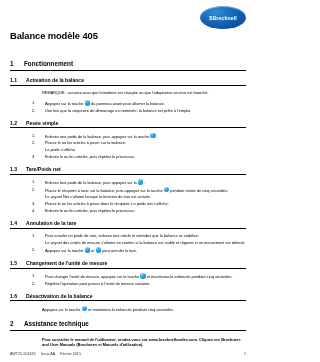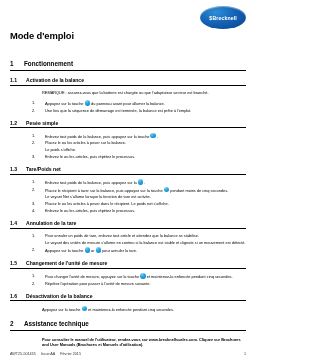--- a/index.html
+++ b/index.html
@@ -147,21 +147,21 @@
 <div class="page">
 
   <div class="logo-wrap">
     <div class="logo-ellipse">
       <span class="logo-mark">$</span>
         <span class="logo-text">Brecknell</span>
     </div>
   </div>
 
   <div class="doc-title">
-    <div>Mode d'emploi</div>
+    <div>Balance modèle 405</div>
   </div>
 
   <div class="content">
 
     <div class="h1">
       <span class="num">1</span>
       <span>Fonctionnement</span>
     </div>
 
     <div class="h2">

